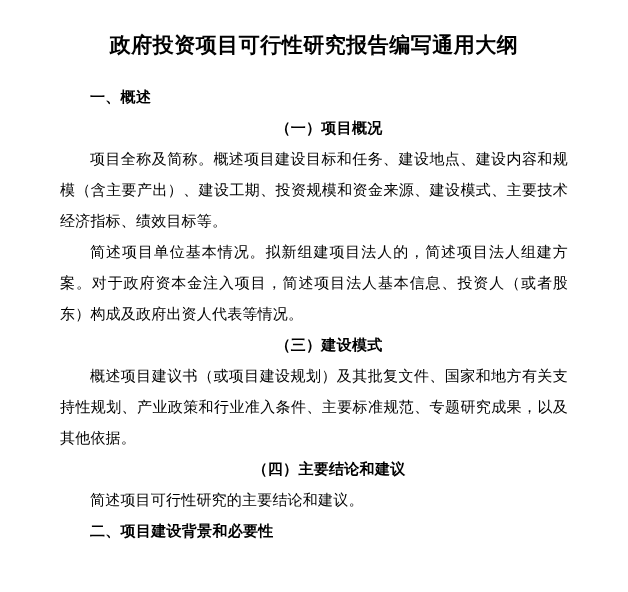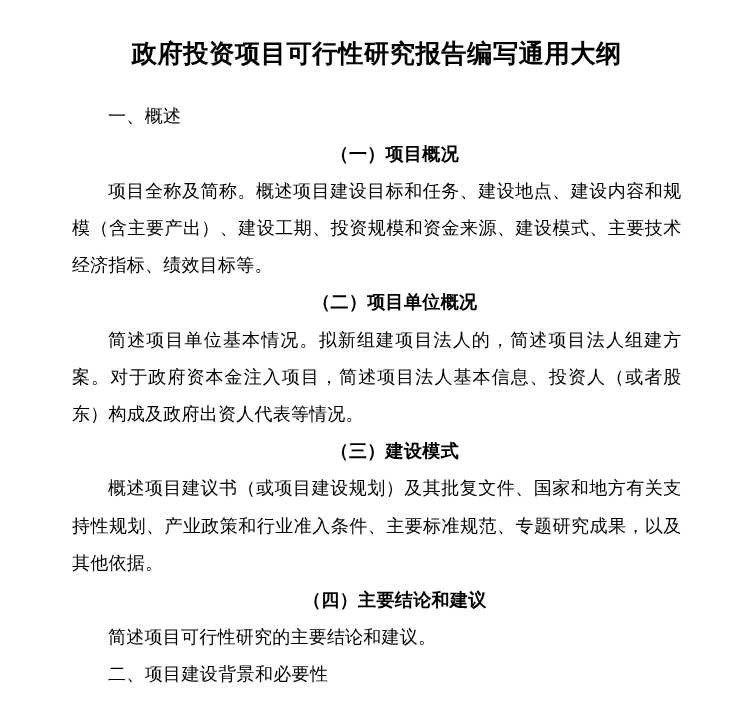--- a/index.html
+++ b/index.html
@@ -35,21 +35,21 @@
     font-size: 14.5px;
     font-weight: bold;
     margin-top: 14px;
     letter-spacing: 0.5px;
   }
   .body-block {
     margin-top: 22px;
   }
   .h1 {
     font-size: 15px;
-    font-weight: normal;
+    font-weight: bold;
     line-height: 31px;
     text-indent: 2em;
     letter-spacing: 0.3px;
   }
   .h2 {
     font-size: 15px;
     font-weight: bold;
     line-height: 31px;
     text-indent: 2em;
     letter-spacing: 0.3px;
@@ -71,21 +71,20 @@
   <div class="doc-title">政府投资项目可行性研究报告编写通用大纲</div>
 
 
   <div class="body-block">
 
     <div class="h1">一、概述</div>
 
     <div class="h2">（一）项目概况</div>
     <div class="para">项目全称及简称。概述项目建设目标和任务、建设地点、建设内容和规模（含主要产出）、建设工期、投资规模和资金来源、建设模式、主要技术经济指标、绩效目标等。</div>
 
-    <div class="h2">（二）项目单位概况</div>
     <div class="para">简述项目单位基本情况。拟新组建项目法人的，简述项目法人组建方案。对于政府资本金注入项目，简述项目法人基本信息、投资人（或者股东）构成及政府出资人代表等情况。</div>
 
     <div class="h2">（三）建设模式</div>
     <div class="para">概述项目建议书（或项目建设规划）及其批复文件、国家和地方有关支持性规划、产业政策和行业准入条件、主要标准规范、专题研究成果，以及其他依据。</div>
 
     <div class="h2">（四）主要结论和建议</div>
     <div class="para">简述项目可行性研究的主要结论和建议。</div>
 
     <div class="h1">二、项目建设背景和必要性</div>
 

